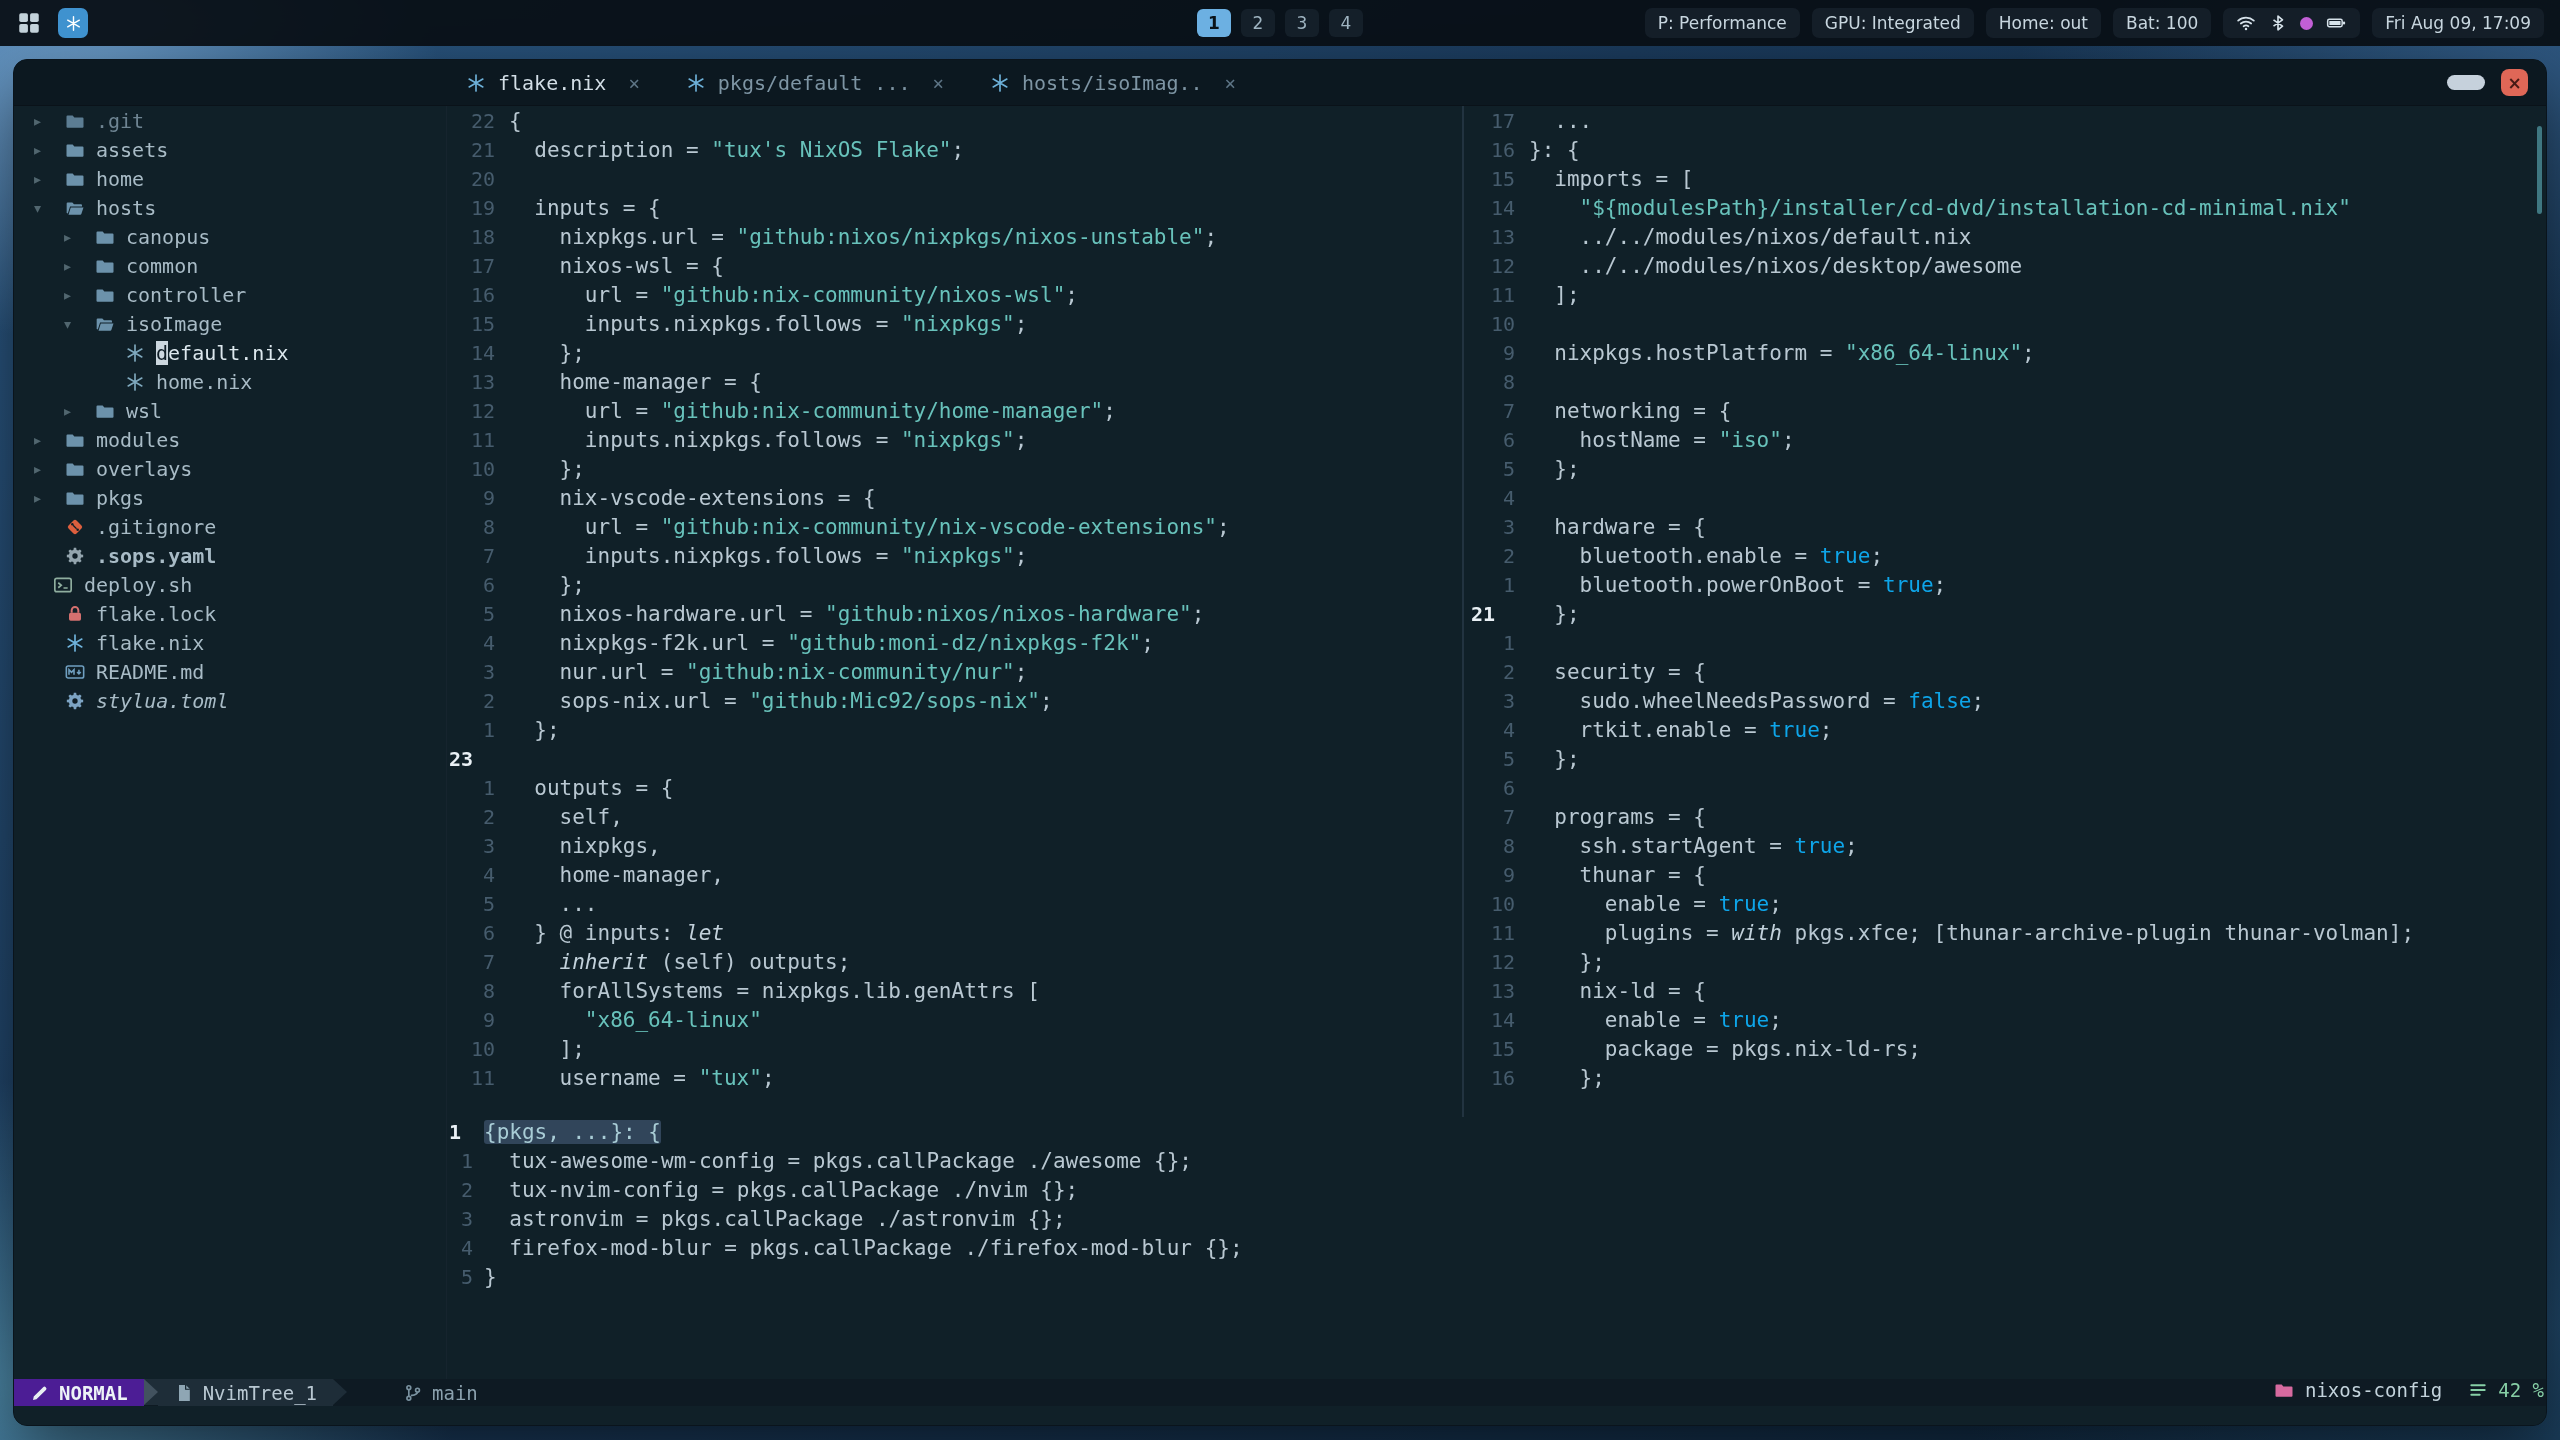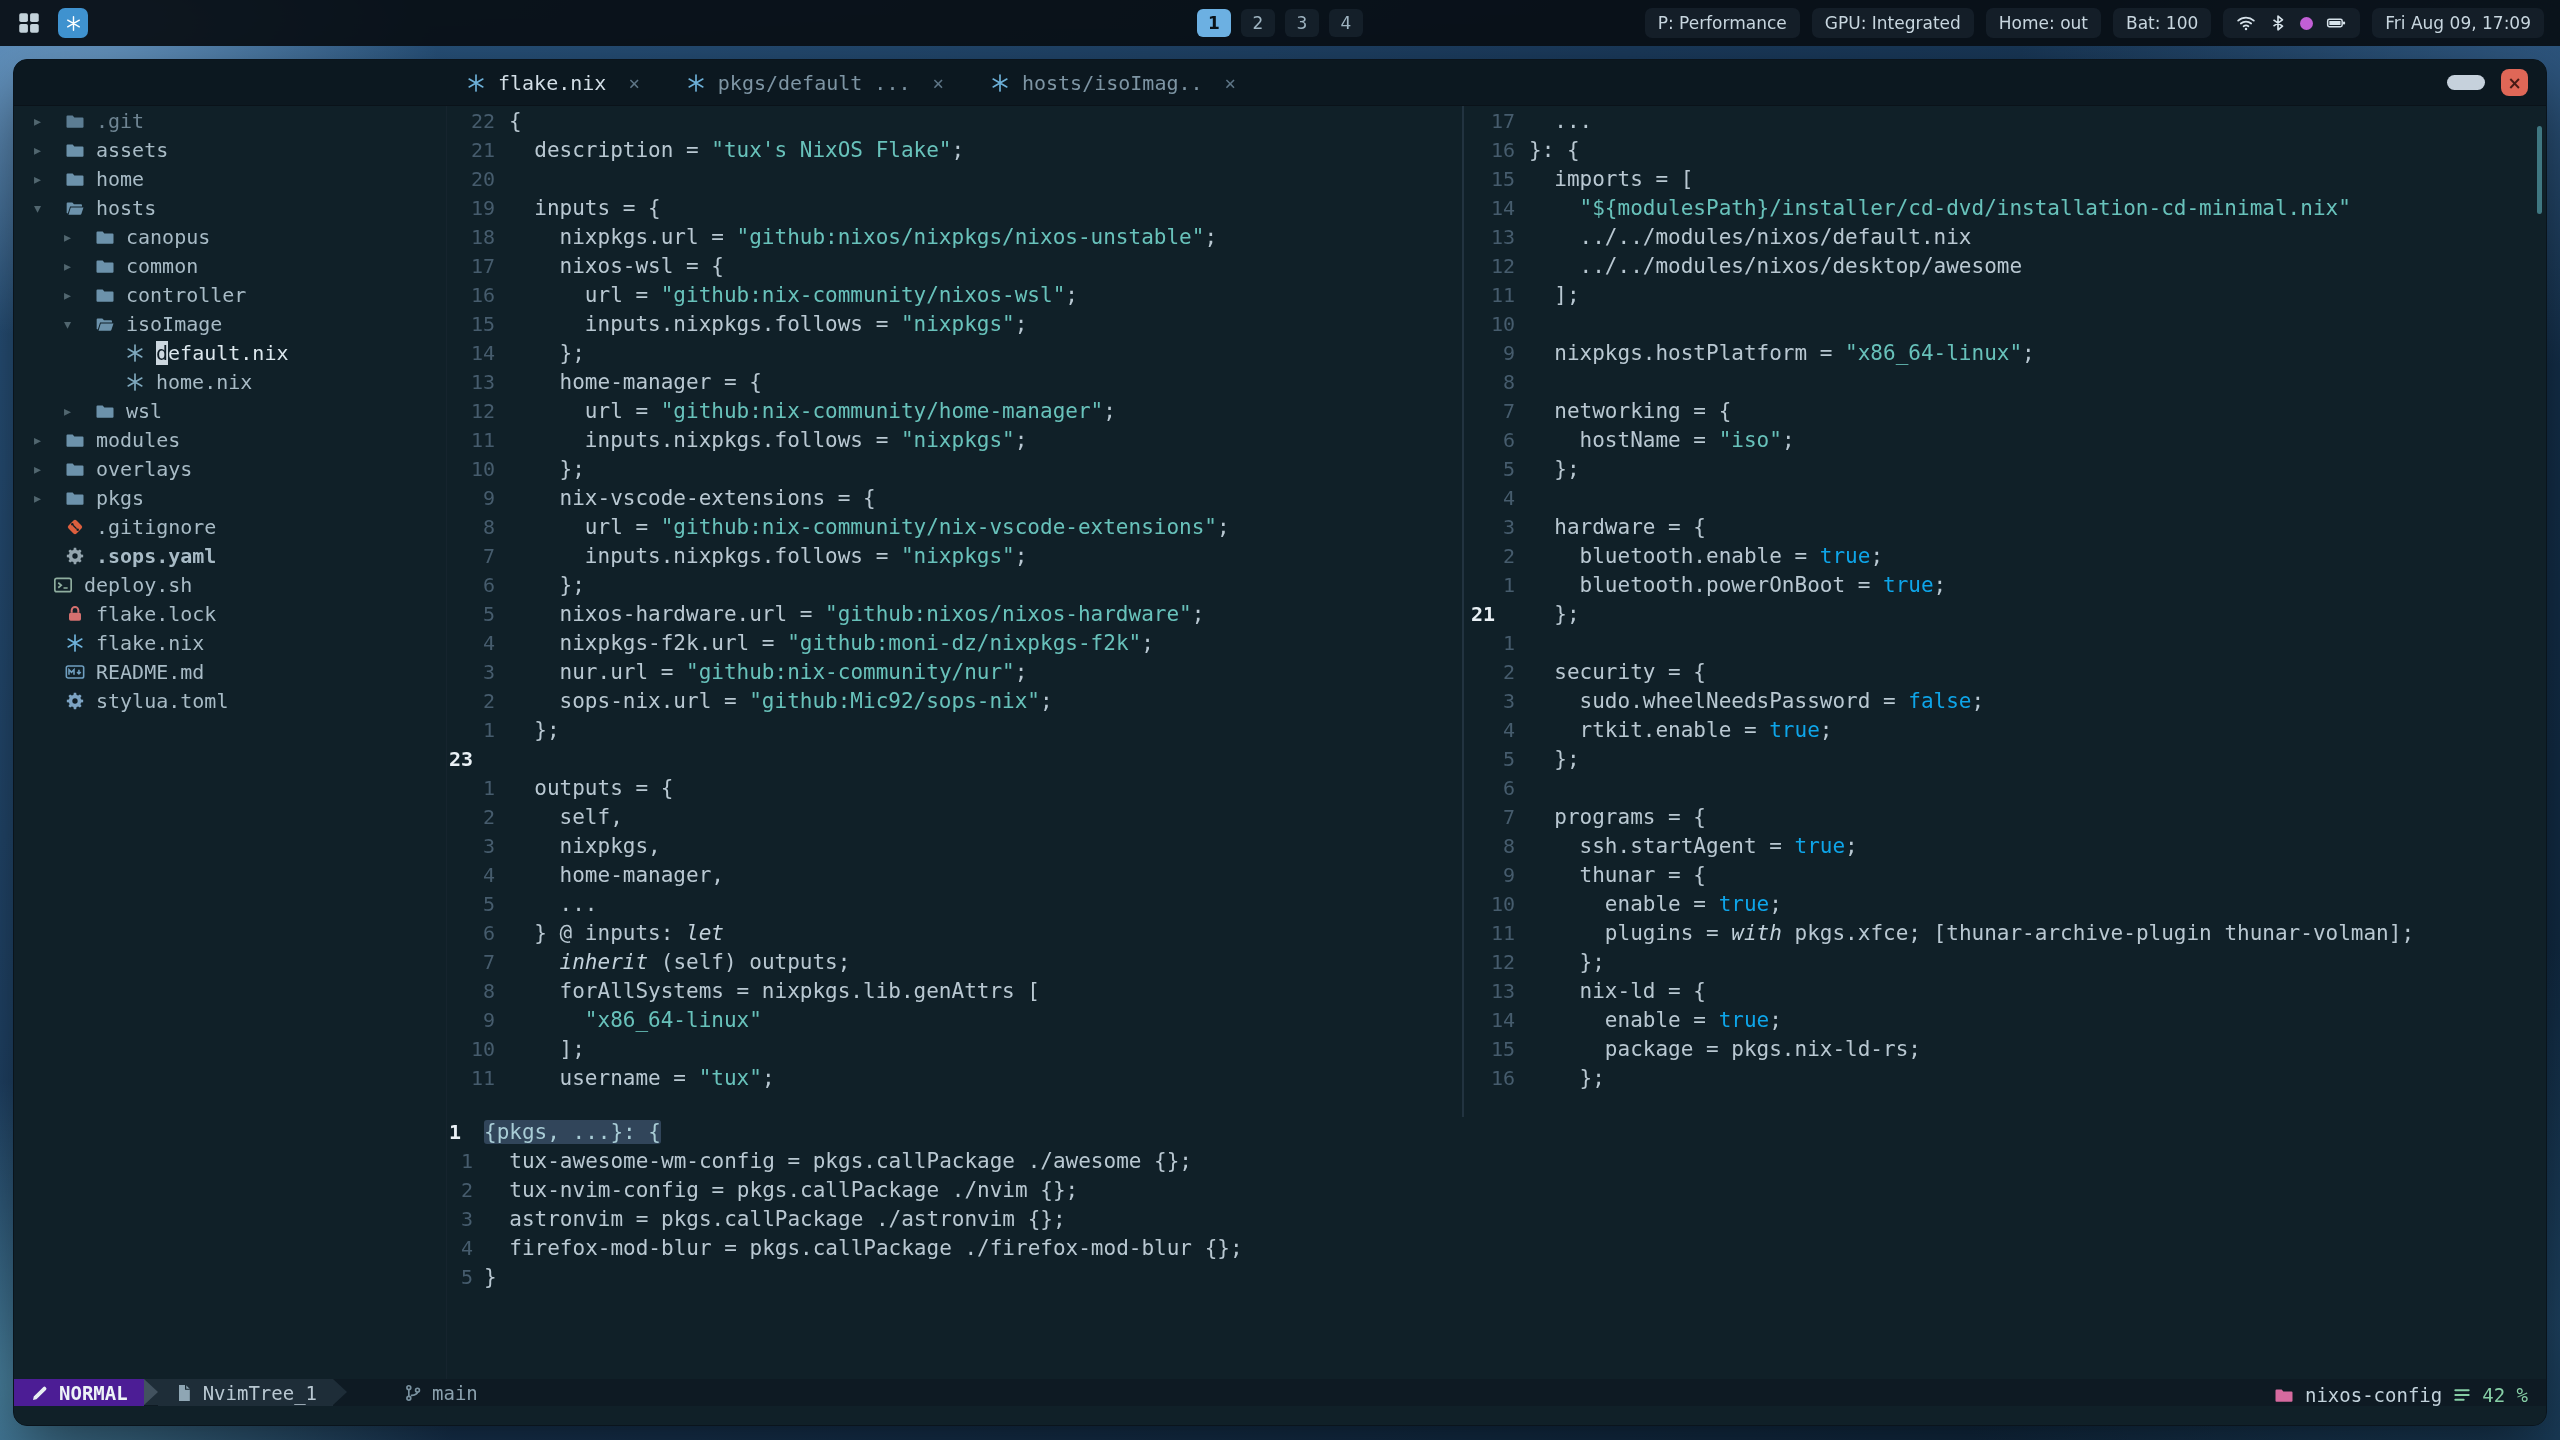--- a/index.html
+++ b/index.html
@@ -74,21 +74,21 @@
   
   .statusline{position:absolute;left:0;right:0;bottom:19px;height:27px;background:#0e1a23;display:flex;align-items:stretch;font-size:19px}
   .sl-left{display:flex;align-items:stretch}
   .seg{display:flex;align-items:center;gap:9px;padding:0 16px}
   .seg-mode{background:#4c1d95;color:#edf3f7;font-weight:bold}
   .seg-buf{background:#1e2d38;color:#b9c8d2}
   .pl{width:0;height:0;border-style:solid;border-width:13.5px 0 13.5px 14px}
   .pl1{border-color:transparent transparent transparent #42525f;background:#1e2d38}
   .pl2{border-color:transparent transparent transparent #1e2d38;background:#0e1a23}
   .branch{display:flex;align-items:center;gap:9px;margin-left:56px;color:#8ba1ae}
-  .sl-right{margin-left:auto;display:flex;align-items:flex-end;gap:10px;padding-right:18px}
+  .sl-right{margin-left:auto;display:flex;align-items:flex-start;gap:26px;padding-right:2px}
   .proj{display:flex;align-items:center;gap:11px;color:#c3d3dc}
   .prog{display:flex;align-items:center;gap:10px;color:#87cfa6}
   .cmdline{position:absolute;left:0;right:0;bottom:0;height:19px;background:#102028}
   .seg .ic,.branch .ic,.proj .ic,.prog .ic{width:20px;height:20px}
 </style>
 </head>
 <body>
 
 <div class="desktop"></div>
 
@@ -251,21 +251,21 @@
               <rect x="4.8" y="10.4" width="14.4" height="9.6" rx="2" fill="#d4706f"></rect>
               <path d="M8 10.4V7.6a4 4 0 0 1 8 0v2.8" fill="none" stroke="#d4706f" stroke-width="2.4"></path>
             </svg></span><span>flake.lock</span></div>
         <div class="trow" style="padding-left: 20px;"><span class="chev"></span><span class="ic"><svg viewBox="0 0 24 24" fill="none" stroke="#6fb3dc" stroke-width="2" stroke-linecap="round">
               <path d="M12 2.5v19M3.8 7.3l16.4 9.4M3.8 16.7L20.2 7.3"></path>
             </svg></span><span>flake.nix</span></div>
         <div class="trow" style="padding-left: 20px;"><span class="chev"></span><span class="ic"><svg viewBox="0 0 24 24" fill="none" stroke="#6f9fc0" stroke-width="1.9">
               <rect x="1.6" y="4.8" width="20.8" height="14.4" rx="2.2"></rect>
               <path d="M4.8 15.4V9.2l3 3.2 3-3.2v6.2M16.7 9.2v4.4M14.5 11.9l2.2 2.4 2.2-2.4"></path>
             </svg></span><span>README.md</span></div>
-        <div class="trow" style="padding-left: 20px;"><span class="chev"></span><span class="ic"><svg viewBox="0 0 24 24" fill="#7da4c4">
+        <div class="trow" style="padding-left: 20px; font-style: italic;"><span class="chev"></span><span class="ic"><svg viewBox="0 0 24 24" fill="#7da4c4">
               <path d="M10.6 2.2h2.8l.5 2.5 1.9.8 2.1-1.4 2 2-1.4 2.1.8 1.9 2.5.5v2.8l-2.5.5-.8 1.9 1.4 2.1-2 2-2.1-1.4-1.9.8-.5 2.5h-2.8l-.5-2.5-1.9-.8-2.1 1.4-2-2 1.4-2.1-.8-1.9-2.5-.5v-2.8l2.5-.5.8-1.9-1.4-2.1 2-2 2.1 1.4 1.9-.8z"></path>
               <circle cx="12" cy="12" r="3.2" fill="#0f1d26"></circle>
             </svg></span><span>stylua.toml</span></div>
       </div>
     <div class="pane pane-flake" id="pane-flake">
         <div class="line"><span class="ln">22</span><span class="code">{</span></div>
         <div class="line"><span class="ln">21</span><span class="code">  description = <span class="tk-s">"tux's NixOS Flake"</span>;</span></div>
         <div class="line"><span class="ln">20</span><span class="code"></span></div>
         <div class="line"><span class="ln">19</span><span class="code">  inputs = {</span></div>
         <div class="line"><span class="ln">18</span><span class="code">    nixpkgs.url = <span class="tk-s">"github:nixos/nixpkgs/nixos-unstable"</span>;</span></div>

